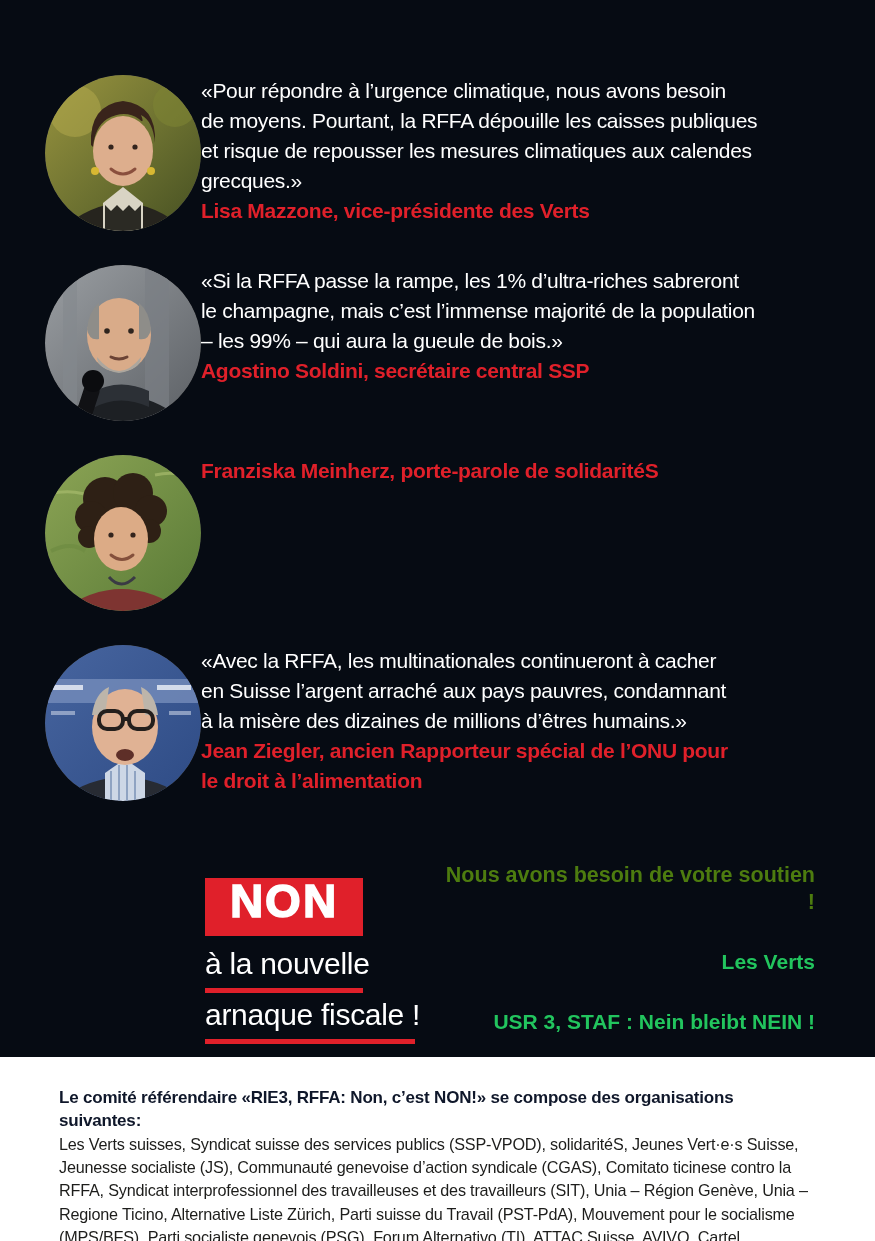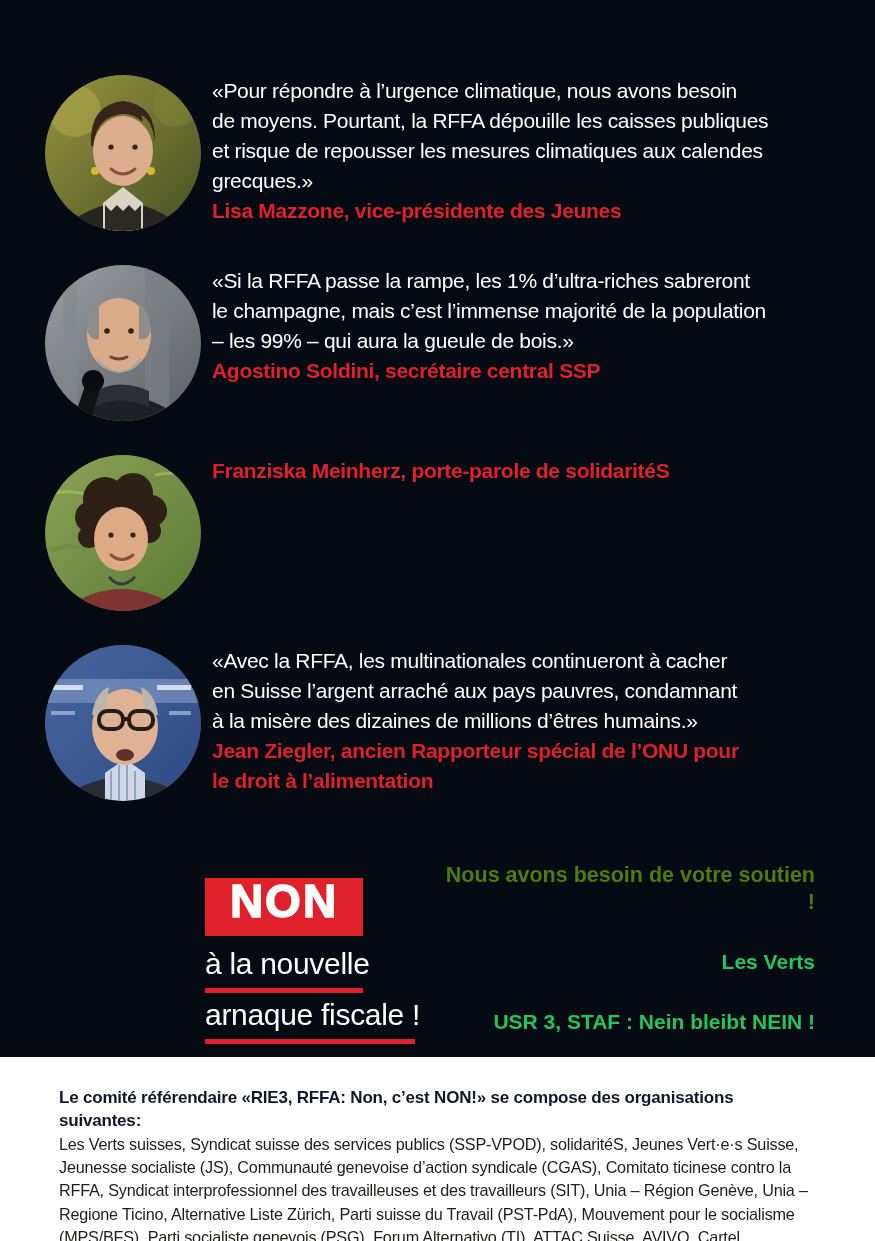--- a/index.html
+++ b/index.html
@@ -7,21 +7,21 @@
     position:relative;width:875px;height:1241px;overflow:hidden;
     background:#060b13;
     font-family:"Liberation Sans", sans-serif;
     margin:0 auto;
   }
   
   .quotes{position:absolute;top:75px;left:45px;right:38px;}
   .quote-row{display:flex;align-items:flex-start;margin-bottom:34px;}
   .portrait{width:156px;height:156px;border-radius:50%;overflow:hidden;flex:none;background:#444;}
   .portrait svg{display:block;width:156px;height:156px;}
-  .quote-body{margin-left:11px;padding-top:1px;min-width:0;}
+  .quote-body{margin-left:0;padding-top:1px;min-width:0;}
   .quote-text{
     color:#ffffff;font-size:21px;line-height:30px;letter-spacing:-0.3px;
     white-space:pre-line;font-weight:400;
   }
   .quote-author{
     color:#e0202a;font-size:21px;line-height:30px;letter-spacing:-0.3px;
     font-weight:700;white-space:pre-line;
   }
   
   .middle{position:absolute;left:205px;right:60px;top:862px;display:flex;justify-content:space-between;}
@@ -88,21 +88,21 @@
             <circle cx="90" cy="72" r="2.6" fill="#33241d"></circle>
             <path d="M66,94 Q78,104 90,94" stroke="#8a4f3d" stroke-width="3" fill="none" stroke-linecap="round"></path>
           </g>
         </svg>
       </div>
       <div class="quote-body">
         <div class="quote-text">«Pour répondre à l’urgence climatique, nous avons besoin
 de moyens. Pourtant, la RFFA dépouille les caisses publiques
 et risque de repousser les mesures climatiques aux calendes
 grecques.»</div>
-        <div class="quote-author">Lisa Mazzone, vice-présidente des Jeunes</div>
+        <div class="quote-author">Lisa Mazzone, vice-présidente des Verts</div>
       </div>
     </div>
 
     <div class="quote-row">
       <div class="portrait">
         <svg viewBox="0 0 156 156">
           <defs>
             <clipPath id="cp2">
                 <circle cx="78" cy="78" r="78"></circle>
               </clipPath>

